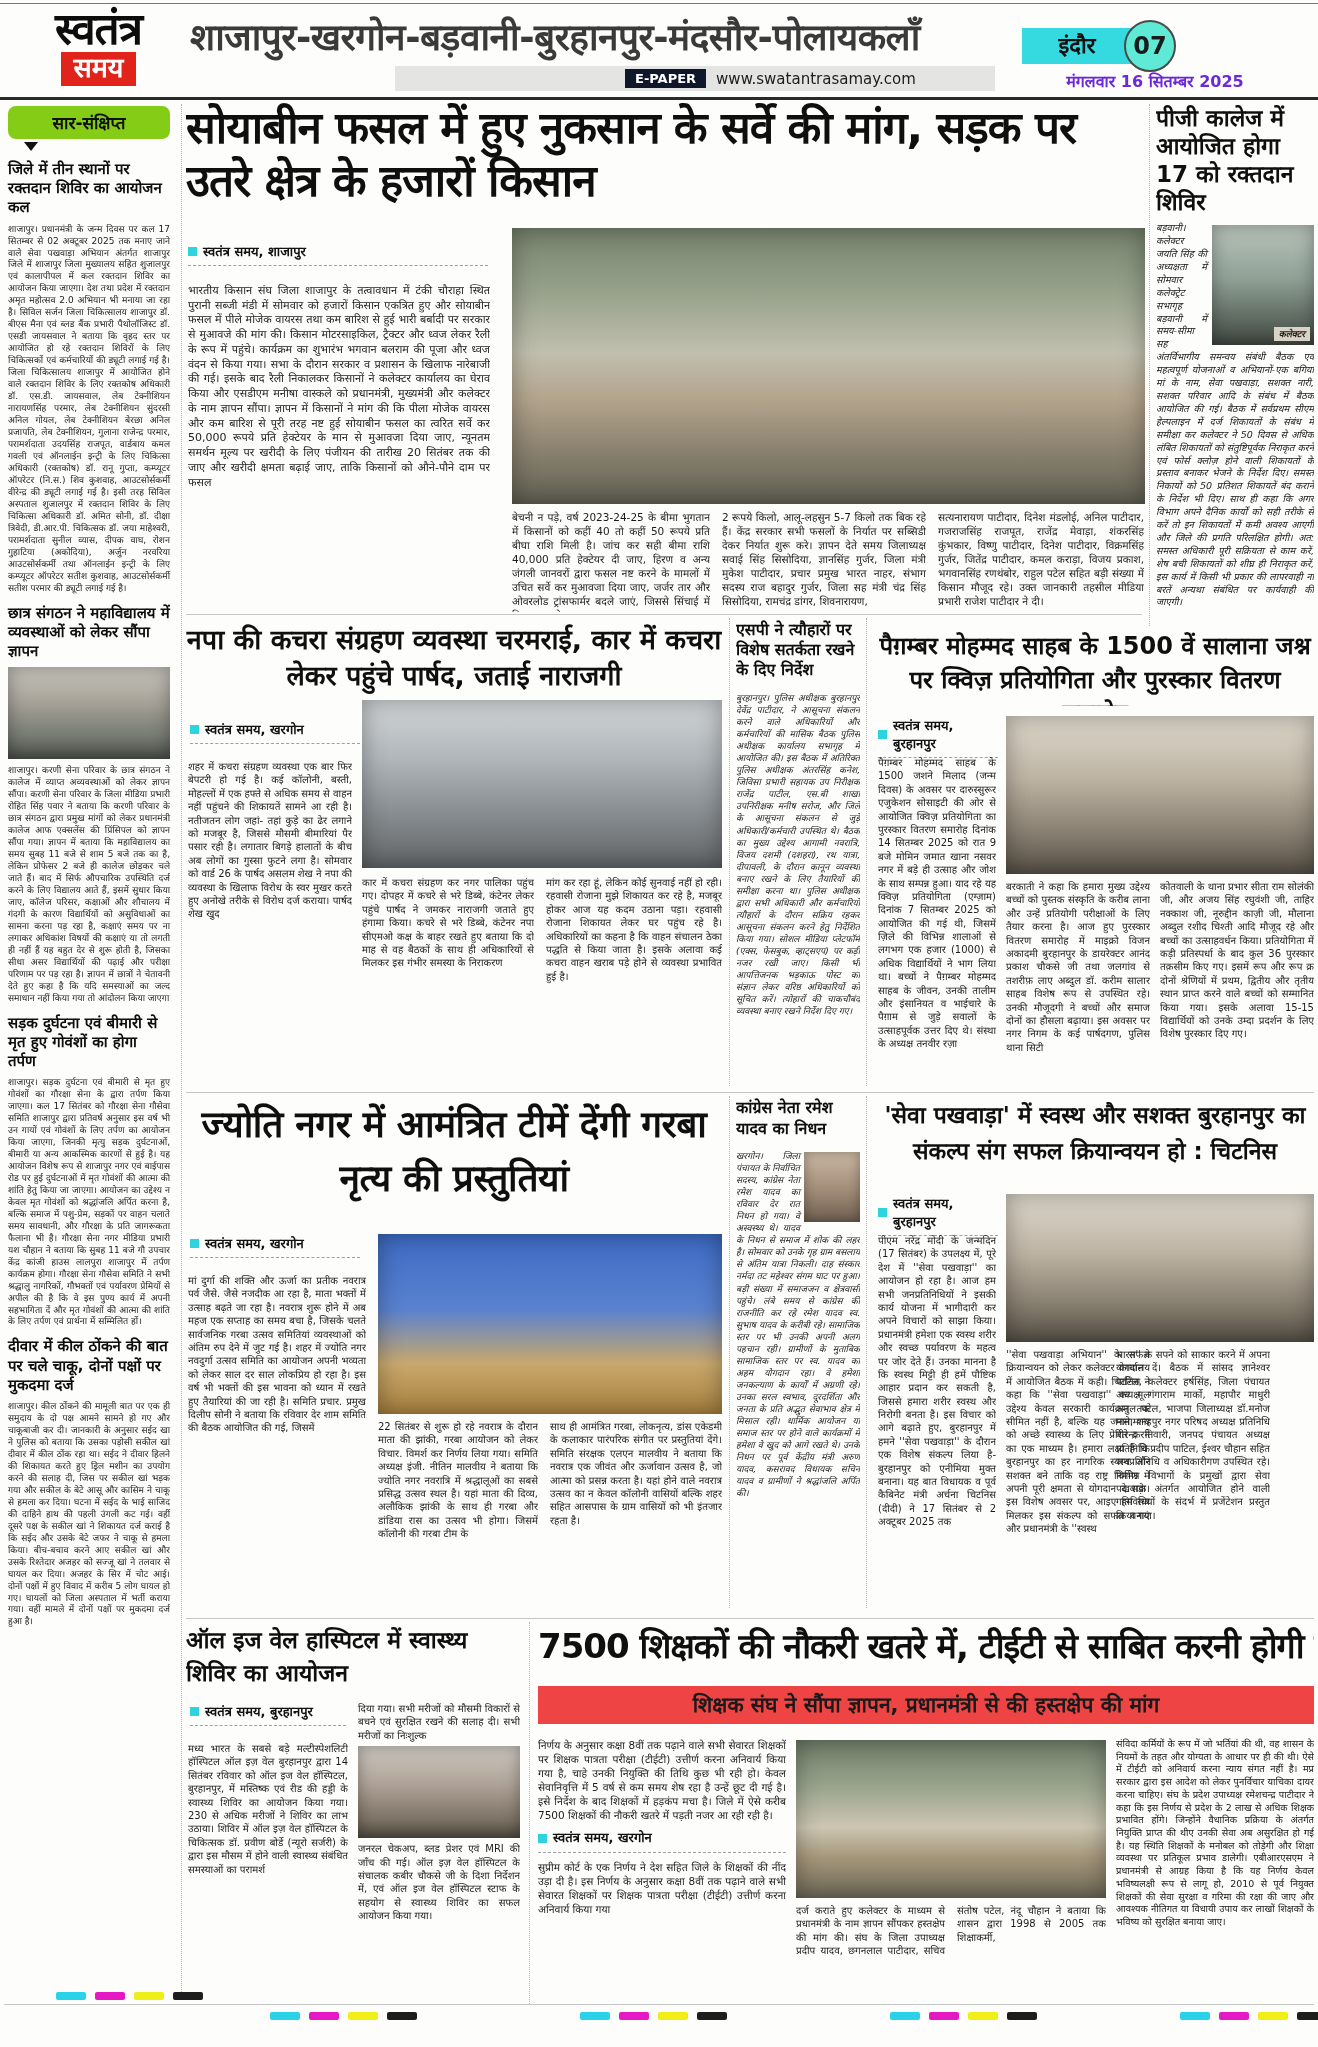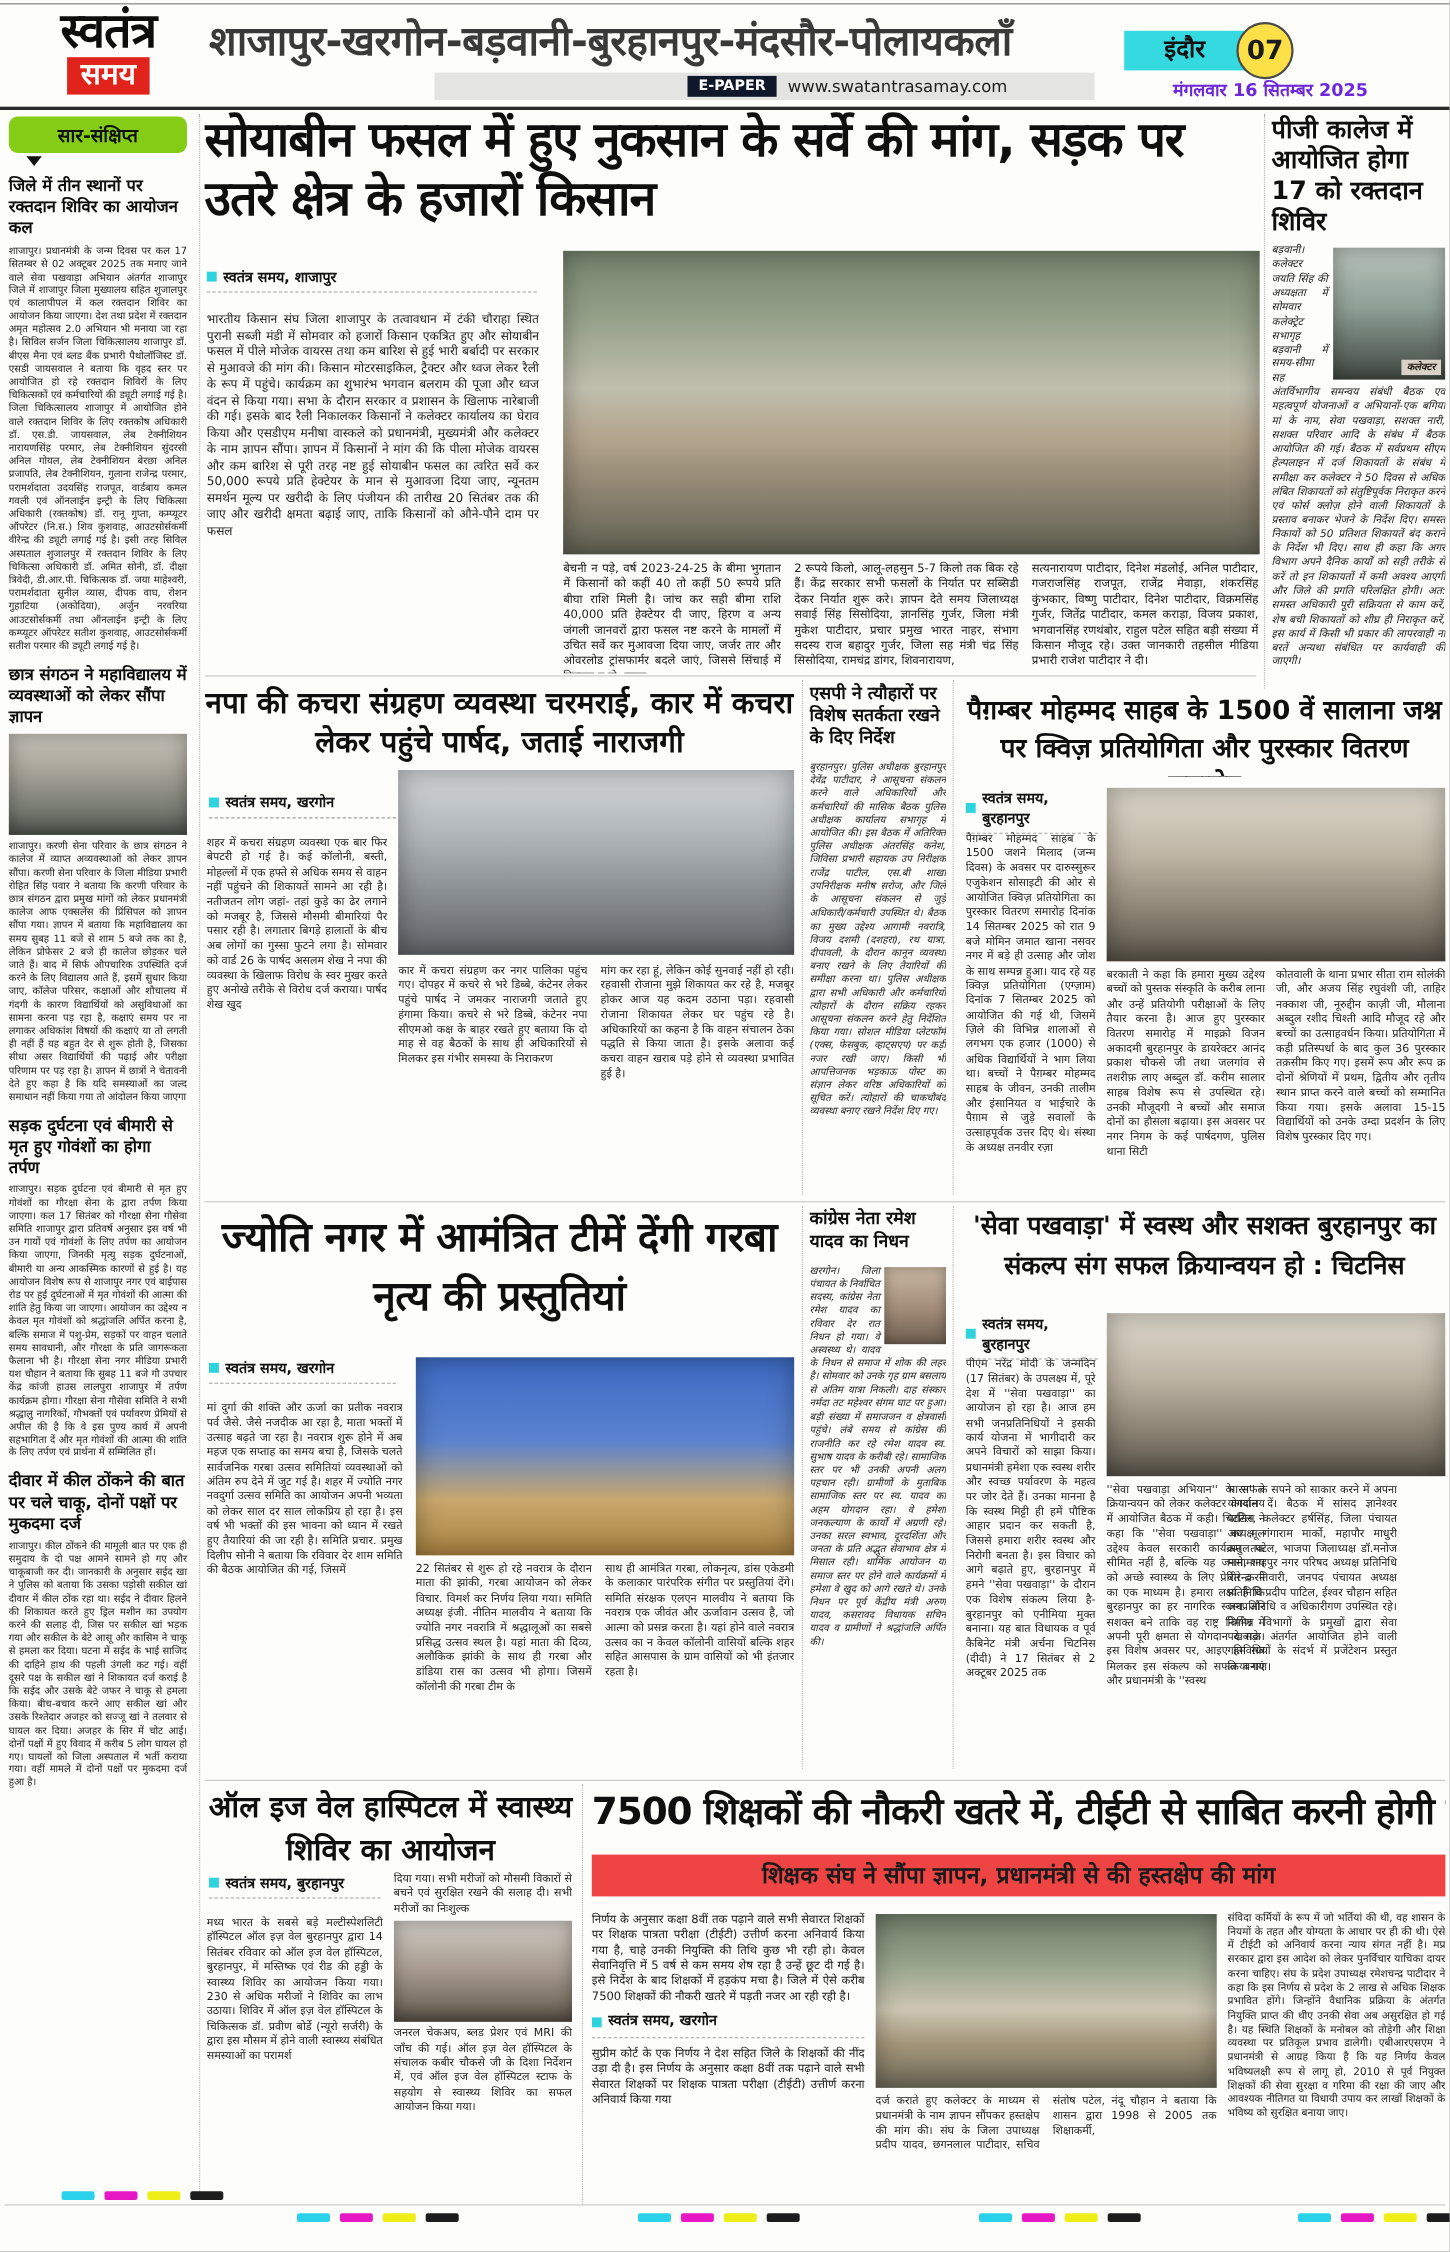--- a/index.html
+++ b/index.html
@@ -11,21 +11,21 @@
   }
   
   .masthead { position:absolute; left:16px; top:6px; width:165px; height:92px; text-align:center; }
   .masthead .m1 { font-size:44px; font-weight:800; color:#0d0d0d; letter-spacing:-1px; line-height:1.05; }
   .masthead .m2 { display:inline-block; background:#e1241b; color:#fff; font-size:27px; font-weight:800; padding:0 12px 3px; line-height:1.15; }
   .region-band { position:absolute; left:190px; top:10px; width:812px; height:52px; font-size:37px; font-weight:800; color:#3a3a3a; white-space:nowrap; overflow:hidden; letter-spacing:-0.5px; }
   .epaper-bar { position:absolute; left:395px; top:66px; width:600px; height:25px; background:#e4e4e2; display:flex; align-items:center; }
   .epaper-badge { background:#0f172a; color:#fff; font-weight:800; font-size:13px; padding:2px 10px; margin-left:230px; }
   .website { font-size:15px; color:#1d1d1d; margin-left:10px; font-weight:500; }
   .edition-pill { position:absolute; left:1022px; top:28px; width:110px; height:36px; background:#35d9e0; color:#111; font-size:22px; font-weight:800; text-align:center; line-height:36px; }
-  .page-circle { position:absolute; left:1124px; top:20px; width:52px; height:52px; border:2px solid #4a4a4a; border-radius:50%; background:#fde047; font-size:24px; font-weight:800; text-align:center; line-height:48px; }
+  .page-circle { position:absolute; left:1124px; top:20px; width:52px; height:52px; border:2px solid #4a4a4a; border-radius:50%; background:#5eead4; font-size:24px; font-weight:800; text-align:center; line-height:48px; }
   .date-line { position:absolute; left:1005px; top:70px; width:300px; height:24px; font-size:16px; font-weight:800; color:#6d28d9; text-align:center; white-space:nowrap; overflow:hidden; }
   .header-rule { position:absolute; left:0; top:97px; width:1318px; height:0; border-top:3px solid #2a2a2a; }
   .top-thin-rule { position:absolute; left:0; top:3px; width:1318px; height:0; border-top:1px solid #777; }
 
   
   .hl { font-weight:800; color:#0f0f0f; overflow:hidden; }
   .bodytxt { font-size:10px; line-height:1.34; text-align:justify; color:#1c1c1c; overflow:hidden; }
   .ital { font-style:italic; }
   .byline { display:flex; align-items:center; gap:6px; font-size:13px; font-weight:800; color:#111; border-bottom:1px dashed #9f9f9f; padding-bottom:5px; }
   .byline .sq { width:9px; height:9px; background:#2fd3dd; flex:0 0 auto; }
@@ -99,21 +99,21 @@
   .cong-bd { position:absolute; left:736px; top:1150px; width:124px; height:458px; font-size:9px; }
   .cong-ph { position:relative; float:right; width:56px; height:70px; margin:2px 0 2px 4px; box-shadow:inset 0 0 12px rgba(0,0,0,.35); }
   .seva-hl { position:absolute; left:874px; top:1098px; width:442px; height:86px; font-size:23px; line-height:1.55; text-align:center; }
   .seva-byline { position:absolute; left:878px; top:1194px; width:120px; }
   .seva-c1 { position:absolute; left:878px; top:1234px; width:118px; height:374px; }
   .seva-photo { left:1006px; top:1194px; width:308px; height:148px; }
   .seva-c2 { position:absolute; left:1006px; top:1348px; width:144px; height:260px; }
   .seva-c3 { position:absolute; left:1116px; top:1348px; width:154px; height:260px; }
 
   
-  .hosp-hl { position:absolute; left:186px; top:1624px; width:338px; height:70px; font-size:27px; line-height:1.45; text-align:center; }
+  .hosp-hl { position:absolute; left:186px; top:1624px; width:338px; height:70px; font-size:23px; line-height:1.45; text-align:left; }
   .hosp-byline { position:absolute; left:190px; top:1702px; width:156px; }
   .hosp-c1 { position:absolute; left:188px; top:1742px; width:160px; height:262px; }
   .hosp-c2 { position:absolute; left:358px; top:1702px; width:162px; height:302px; }
   .hosp-ph { position:relative; width:100%; height:92px; margin:4px 0; box-shadow:inset 0 0 16px rgba(0,0,0,.35); }
   .tea-hl { position:absolute; left:538px; top:1622px; width:776px; height:58px; font-size:34px; text-align:center; white-space:nowrap; letter-spacing:-1px; }
   .tea-sub { position:absolute; left:538px; top:1686px; width:776px; height:38px; background:#ef4444; font-size:21px; font-weight:700; color:#1a1a1a; text-align:center; line-height:38px; overflow:hidden; }
   .tea-c1 { position:absolute; left:538px; top:1738px; width:248px; height:266px; font-size:10.5px; }
   .tea-byline { margin:7px 0; }
   .tea-photo { left:796px; top:1740px; width:310px; height:158px; }
   .tea-c2 { position:absolute; left:796px; top:1904px; width:310px; height:100px; font-size:10px; column-count:2; column-gap:12px; }

